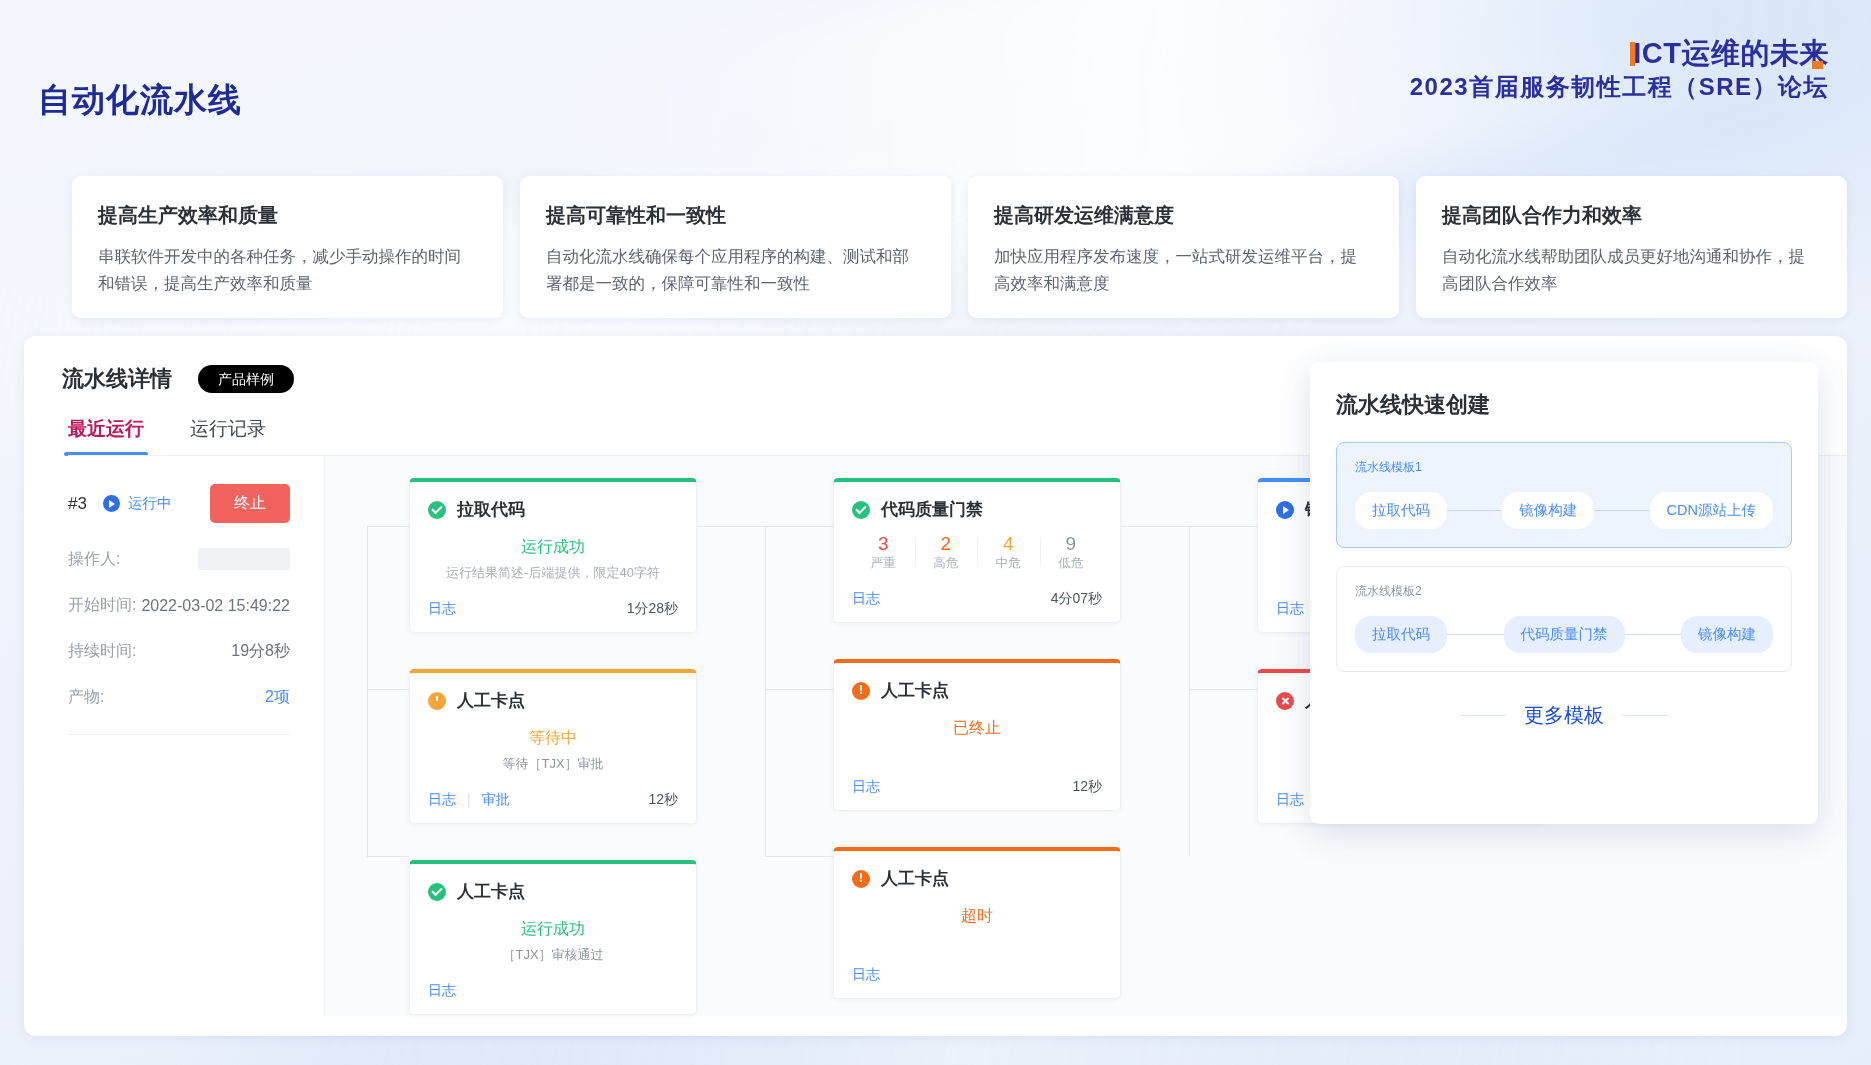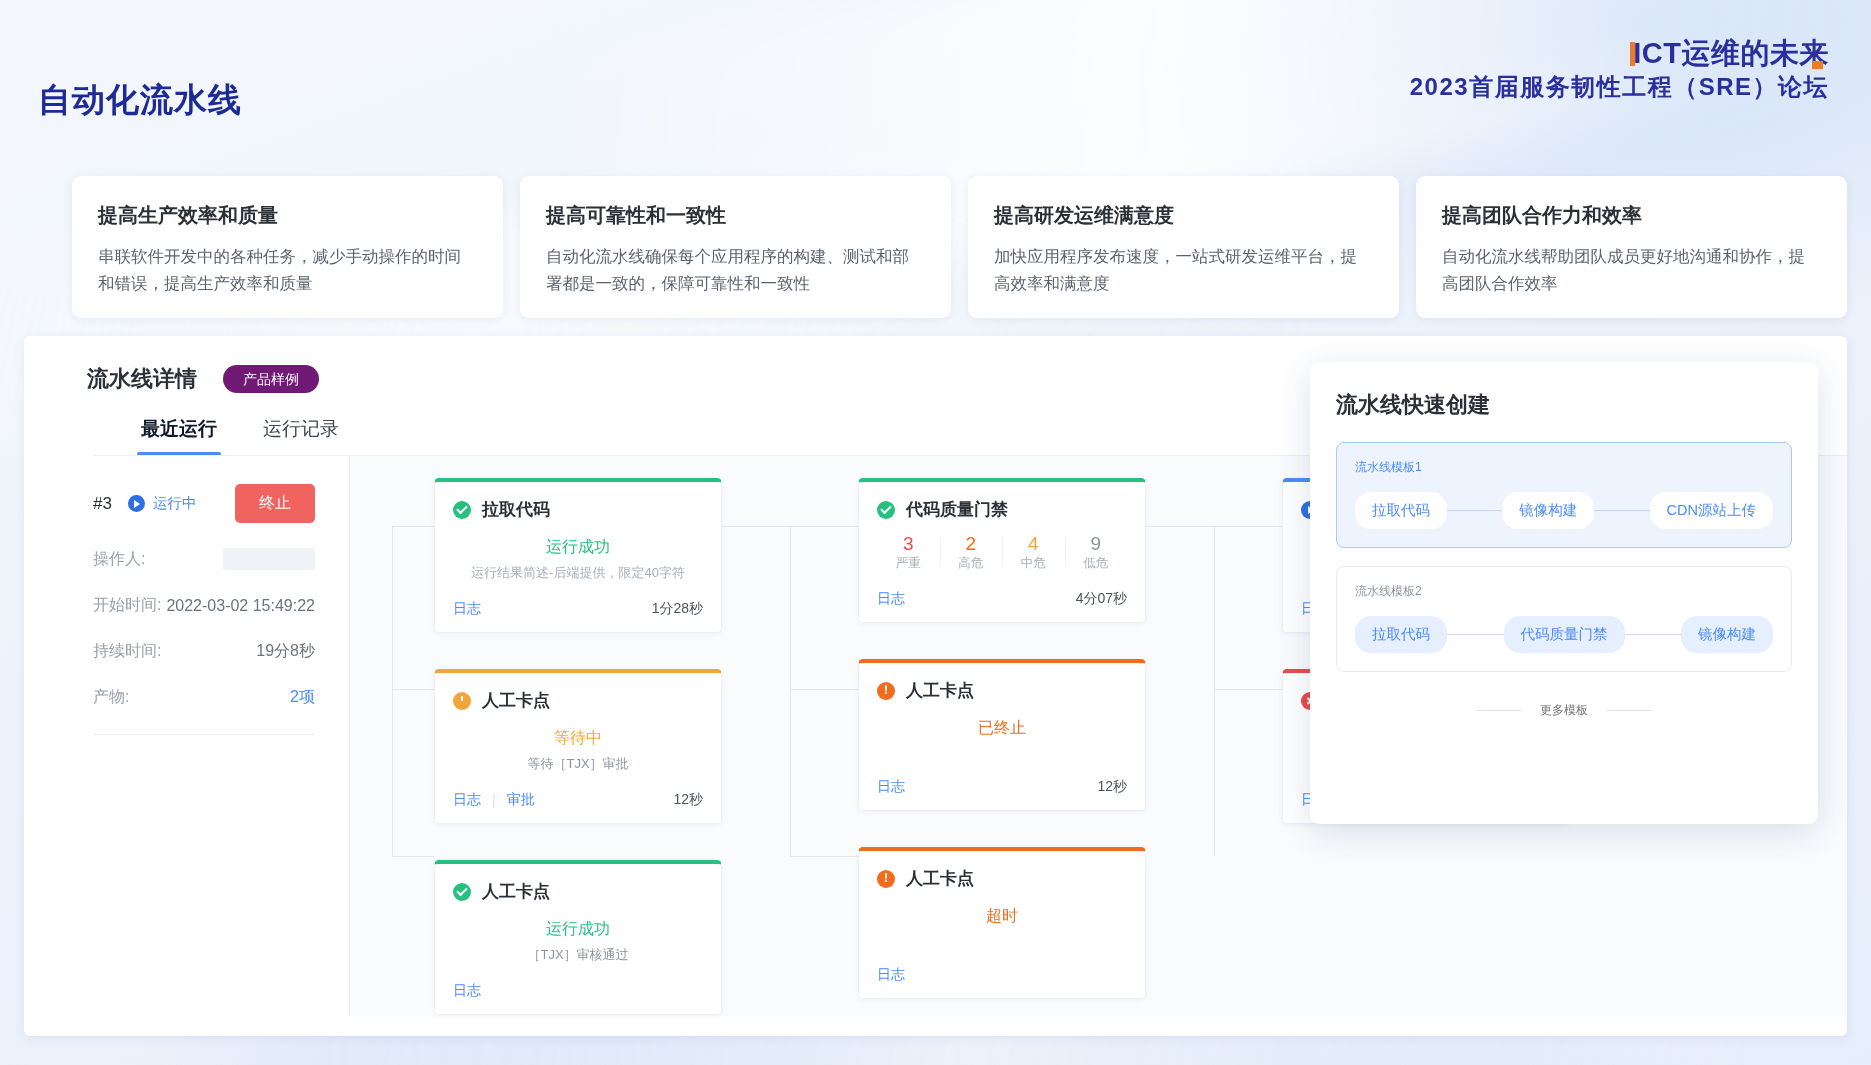--- a/index.html
+++ b/index.html
@@ -56,34 +56,33 @@
     flex: 1 1 0; background: #fff; border-radius: 9px; padding: 26px 26px 22px 26px;
     box-shadow: 0 2px 10px rgba(40,70,130,.08);
     min-height: 140px;
   }
   .feature-title { font-size: 20px; font-weight: bold; color: #2b2f36; margin-bottom: 14px; }
   .feature-desc { font-size: 16.5px; color: #5d636e; line-height: 1.62; }
 
   
   .main-panel {
     position: absolute; left: 24px; top: 336px; width: 1823px; height: 700px;
-    background: #fff; border-radius: 6px;
+    background: #fff; border-radius: 12px;
     box-shadow: 0 2px 12px rgba(40,70,130,.08);
     overflow: hidden;
-    padding-left: 25px;
   }
   .panel-head { display: flex; align-items: center; padding: 28px 0 0 38px; }
   .panel-title { font-size: 22px; font-weight: bold; color: #2b2f36; }
   .sample-badge {
-    margin-left: 26px; background: #701a75; color: #fff; font-size: 14px;
+    margin-left: 26px; background: #000000; color: #fff; font-size: 14px;
     border-radius: 16px; padding: 7px 20px; line-height: 1;
   }
   .tabs { display: flex; padding: 22px 0 0 44px; gap: 46px; position: relative; }
   .tab { font-size: 19px; color: #3f454f; padding-bottom: 14px; position: relative; }
-  .tab.active { color: #0f172a; font-weight: bold; margin-left: 48px; }
+  .tab.active { color: #be185d; font-weight: bold; }
   .tab.active::after {
     content: ""; position: absolute; left: -4px; right: -4px; bottom: 0;
     height: 4px; background: #4a8cf7; border-radius: 2px;
   }
   .tabs::after {
     content: ""; position: absolute; left: 44px; right: 0; bottom: 0;
     height: 1px; background: #eceff4;
   }
 
   .panel-body { display: flex; height: 560px; }
@@ -218,21 +217,21 @@
     background: #e6efff; color: #4a8cf7; font-size: 14.5px;
     border-radius: 16px; padding: 9px 17px; white-space: nowrap;
   }
   .tpl-box.selected .tpl-step { background: #fff; }
   .tpl-conn { flex: 1; height: 1px; background: #cfdcf0; min-width: 14px; }
   .tpl-box.selected .tpl-conn { background: #c3d6f5; }
   .more-row {
     display: flex; align-items: center; justify-content: center; gap: 18px; margin-top: 30px;
   }
   .more-line { width: 46px; height: 1px; background: #d8e6f7; }
-  .more-text { color: #737373; font-size: 12px; cursor: pointer; }
+  .more-text { color: #1d4ed8; font-size: 20px; cursor: pointer; }
 </style>
 </head>
 <body>
 
 <div class="bg-streak streak-a"></div>
 <div class="bg-streak streak-b"></div>
 <div class="bg-streak streak-c"></div>
 
 <div class="page-title">自动化流水线</div>
 

